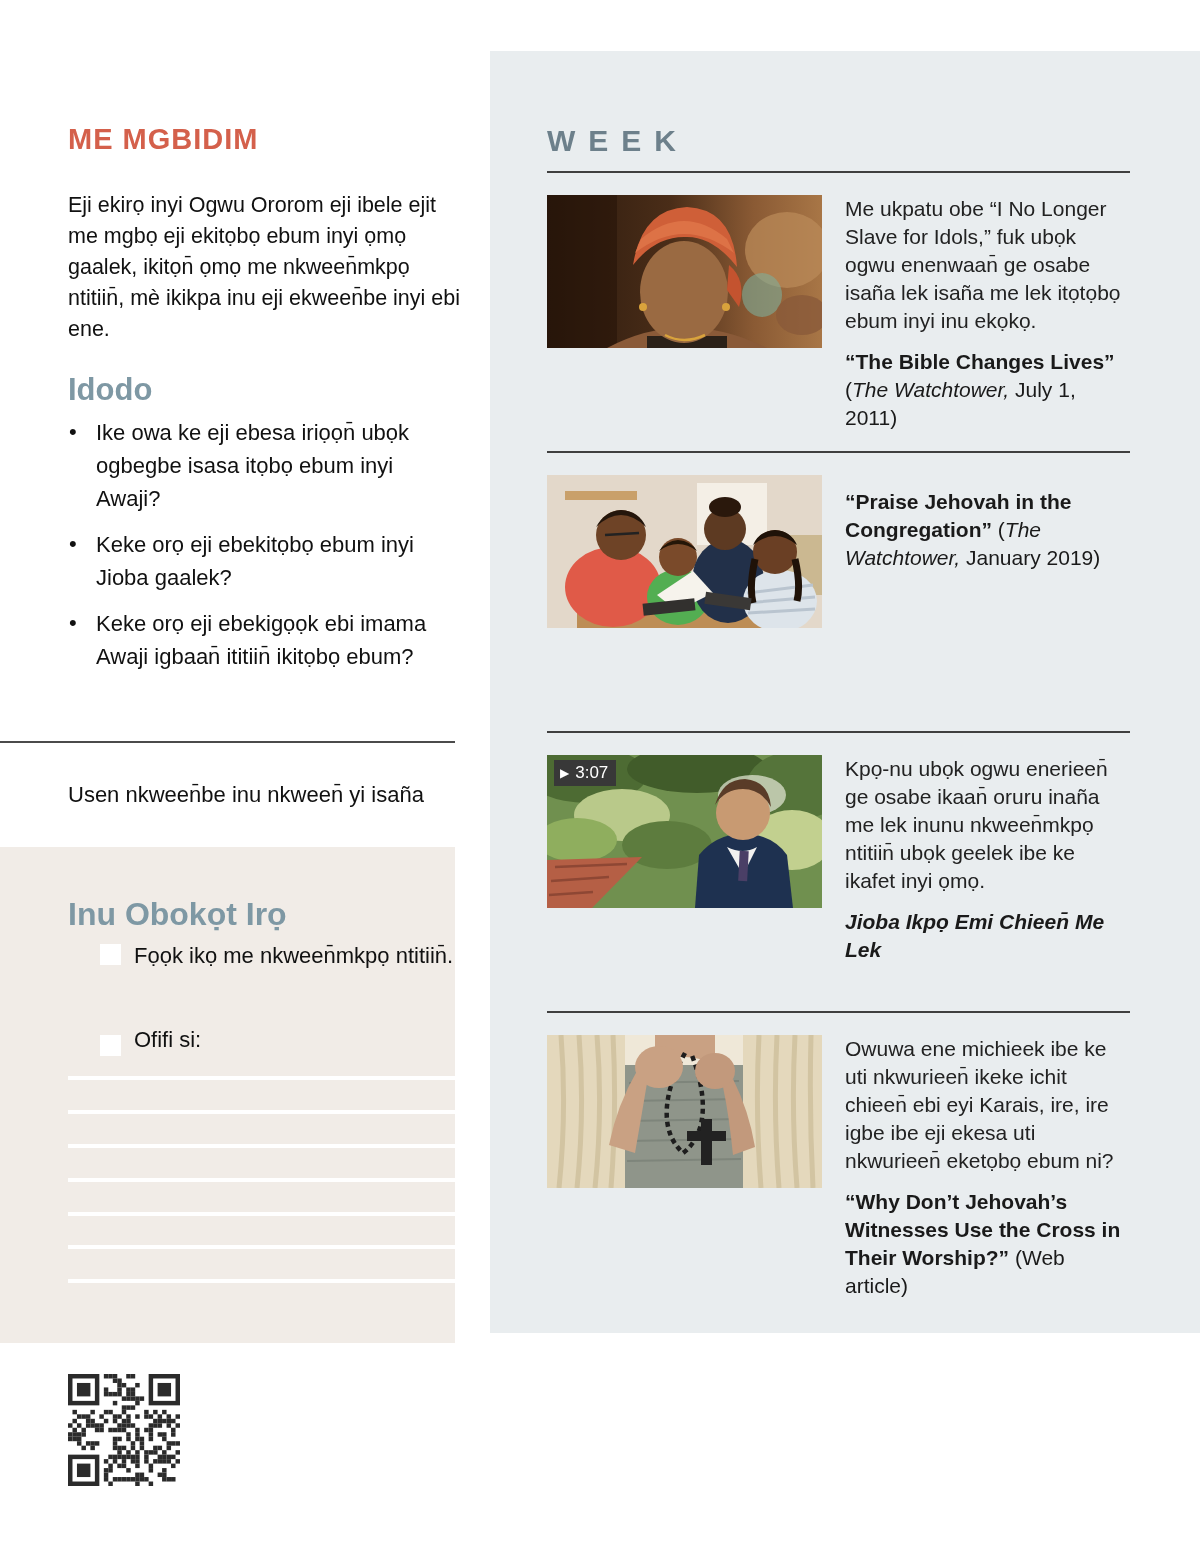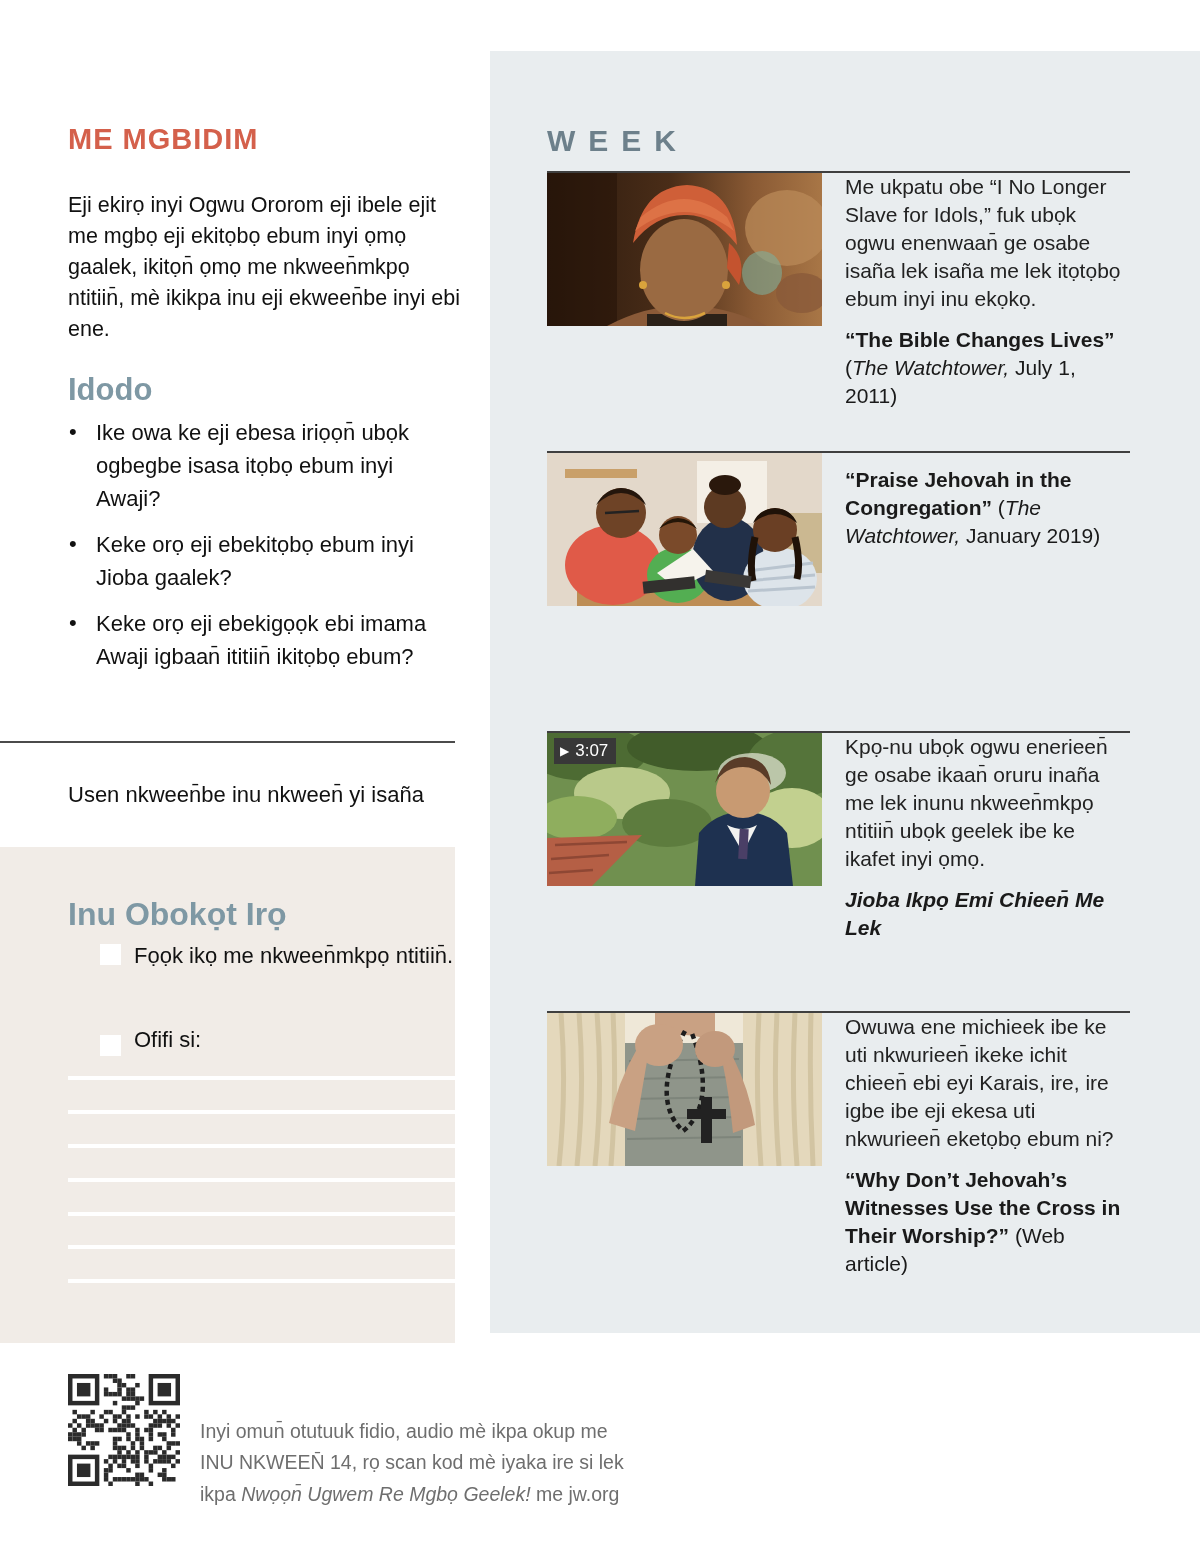--- a/index.html
+++ b/index.html
@@ -25,21 +25,21 @@
   .check-label{font-size:22px;line-height:33px;width:320px;color:#111;}
   .wline{position:absolute;left:68px;width:387px;height:4px;background:#ffffff;}
 
   .qr-wrap{position:absolute;left:68px;top:1374px;width:112px;height:112px;}
   .qr-caption{position:absolute;left:200px;top:1396px;width:445px;font-size:19.5px;line-height:31.5px;color:#6e6e6e;}
   .qr-caption em{font-style:italic;}
 
   
   .panel{position:absolute;left:490px;top:51px;width:710px;height:1282px;background:#e9edef;}
   .week-heading{position:absolute;left:57px;top:48px;font-size:30px;font-weight:bold;letter-spacing:13px;color:#6d808b;}
-  .row{position:absolute;left:57px;width:583px;border-top:2px solid #3f3f3f;display:flex;}
+  .row{position:absolute;left:57px;width:583px;border-top:2px solid #3f3f3f;padding-top:22px;display:flex;}
   .row.r1{top:120px;} .row.r2{top:400px;} .row.r3{top:680px;} .row.r4{top:960px;}
   .thumb{position:relative;width:275px;height:153px;flex:0 0 auto;overflow:hidden;background:#cccccc;}
   .thumb svg{display:block;}
   .badge{position:absolute;top:5px;left:7px;background:#383838;color:#ffffff;font-size:17px;line-height:1;padding:4px 8px 5px 6px;display:flex;align-items:center;}
   .badge .tri{font-size:12px;margin-right:6px;}
   .rtext{margin-left:23px;width:285px;}
   .desc{margin:0;font-size:21px;line-height:28px;color:#222;}
   .ref{margin:13px 0 0 0;font-size:21px;line-height:28px;color:#1a1a1a;}
   .ref strong{font-weight:bold;}
   .ref.bi strong{font-style:italic;}
@@ -290,21 +290,20 @@
         <rect x="4.2" y="4.2" width="21" height="21" fill="#ffffff"></rect>
         <rect x="8.4" y="8.4" width="12.600000000000001" height="12.600000000000001" fill="#2b2b2b"></rect>
         <rect x="75.60000000000001" y="0" width="29.400000000000002" height="29.400000000000002" fill="#2b2b2b"></rect>
         <rect x="79.8" y="4.2" width="21" height="21" fill="#ffffff"></rect>
         <rect x="84" y="8.4" width="12.600000000000001" height="12.600000000000001" fill="#2b2b2b"></rect>
         <rect x="0" y="75.60000000000001" width="29.400000000000002" height="29.400000000000002" fill="#2b2b2b"></rect>
         <rect x="4.2" y="79.8" width="21" height="21" fill="#ffffff"></rect>
         <rect x="8.4" y="84" width="12.600000000000001" height="12.600000000000001" fill="#2b2b2b"></rect>
       </svg>
   </div>
-  <p class="qr-caption"><span>Inyi omun̄ otutuuk fidio, audio mè ikpa okup me INU NKWEEN̄ 14, rọ scan kod mè iyaka ire si lek ikpa </span><em>Nwọọn̄ Ugwem Re Mgbọ Geelek!</em><span> me jw.org</span></p>
 
   <aside class="panel">
     <h2 class="week-heading">WEEK</h2>
 
     <section class="row r1">
       <div class="thumb">
         <svg width="275" height="153" viewBox="0 0 275 153" xmlns="http://www.w3.org/2000/svg">
           <defs>
             <linearGradient id="bg1" x1="0" y1="0" x2="1" y2="0">
               <stop offset="0" stop-color="#2c1a0e"></stop>

